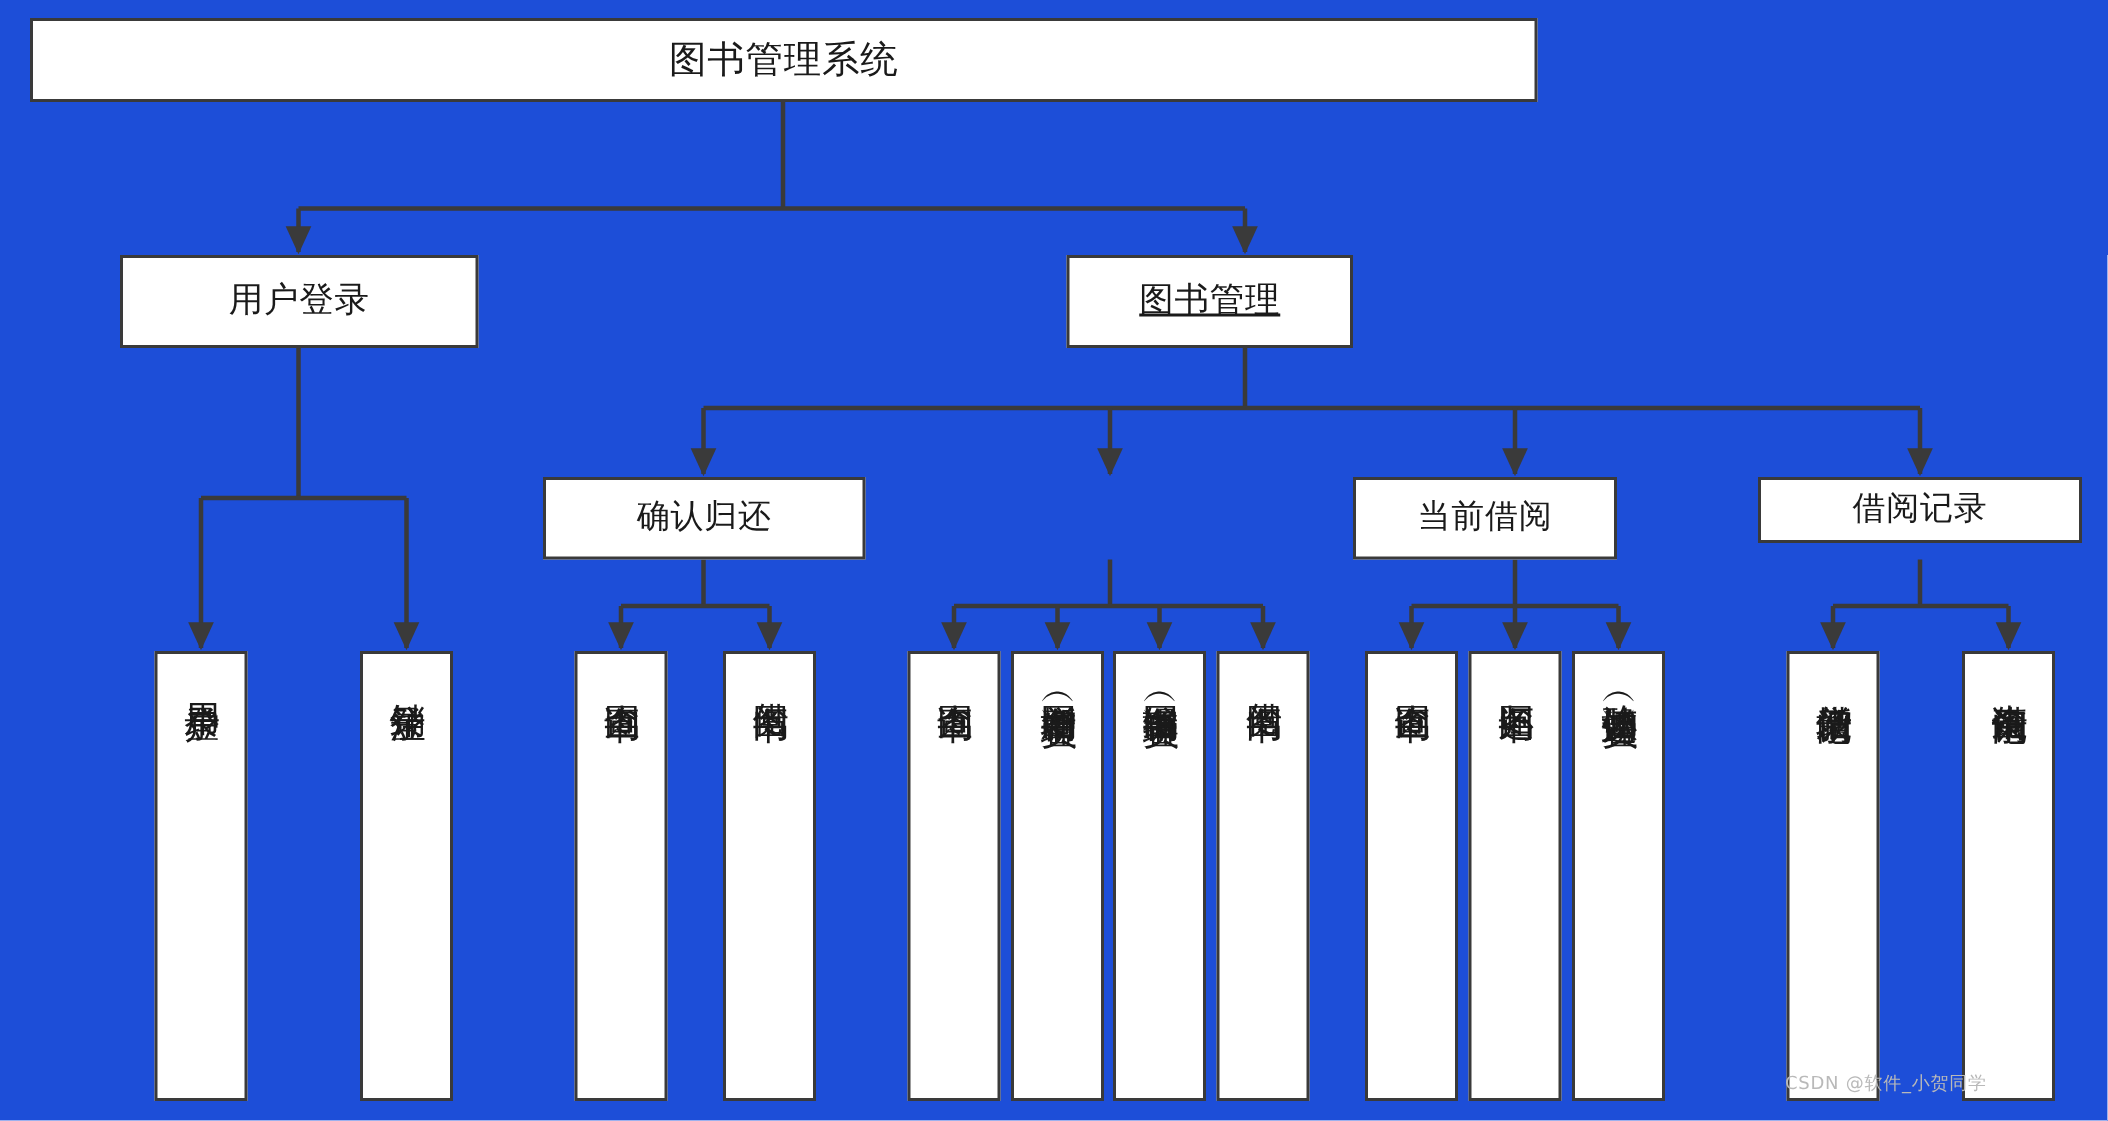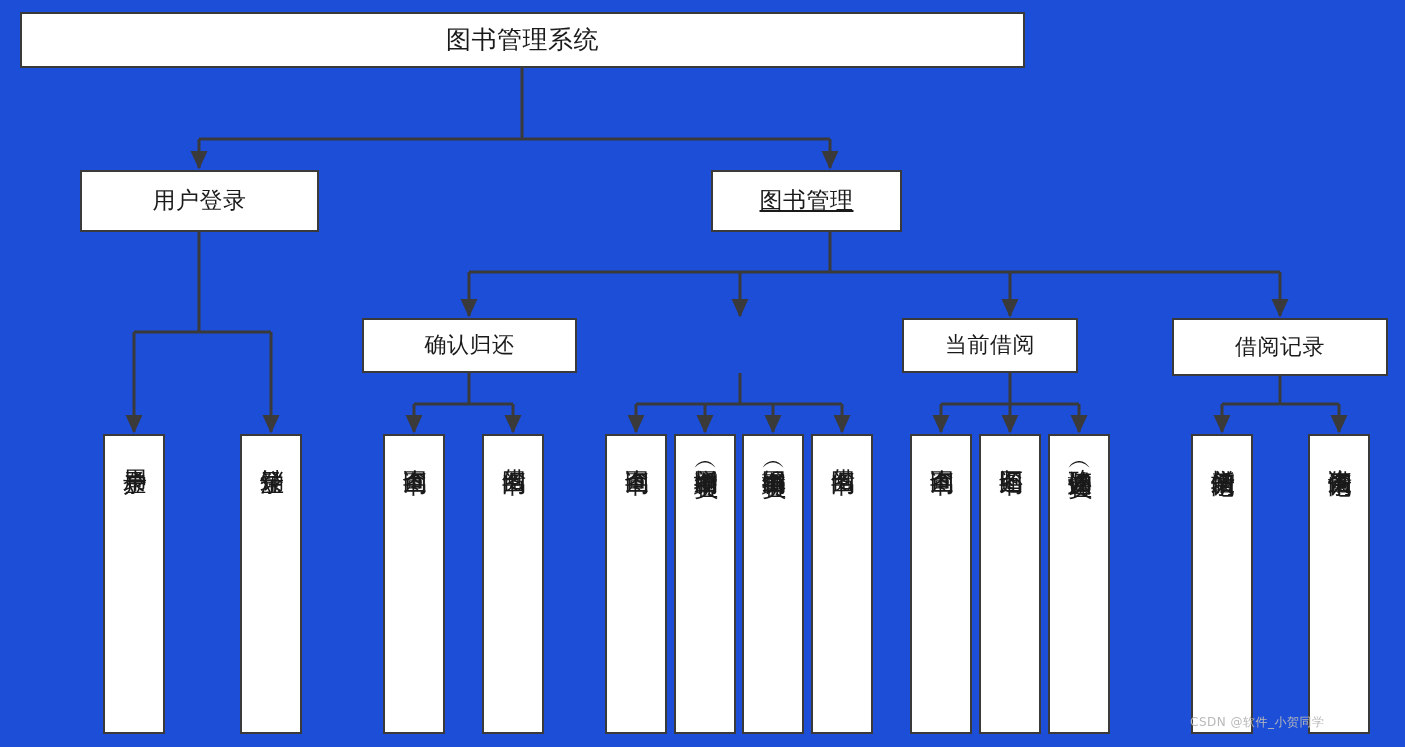--- a/index.html
+++ b/index.html
@@ -141,21 +141,21 @@
   <div class="node level2" style="left:711px; top:170px; width:191px; height:62px;text-decoration:underline;">
     <span class="label">图书管理</span>
   </div>
 
   <div class="node level3" style="left:362px; top:318px; width:215px; height:55px;">
     <span class="label">确认归还</span>
   </div>
   <div class="node level3" style="left:902px; top:318px; width:176px; height:55px;">
     <span class="label">当前借阅</span>
   </div>
-  <div class="node level3" style="left:1172px; top:318px; width:216px; height:58px;">
+  <div class="node level3" style="left:1172px; top:318px; width:216px; height:44px;">
     <span class="label">借阅记录</span>
   </div>
 
   <div class="node leaf" style="left:103px; top:434px; width:62px; height:300px;">
     <span class="label">用户登录</span>
   </div>
   <div class="node leaf" style="left:240px; top:434px; width:62px; height:300px;">
     <span class="label">注销登录</span>
   </div>
 

